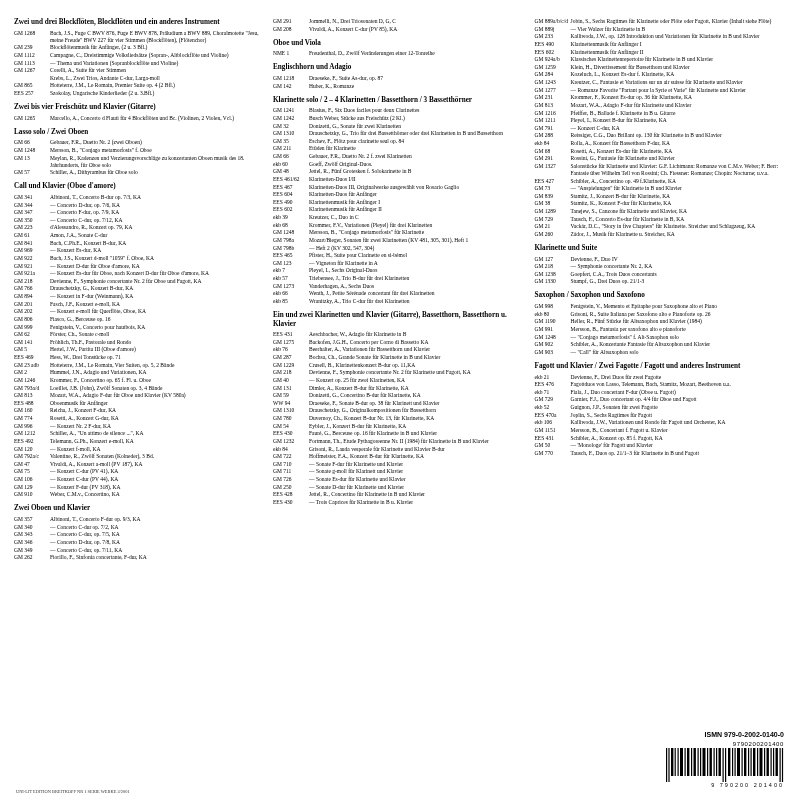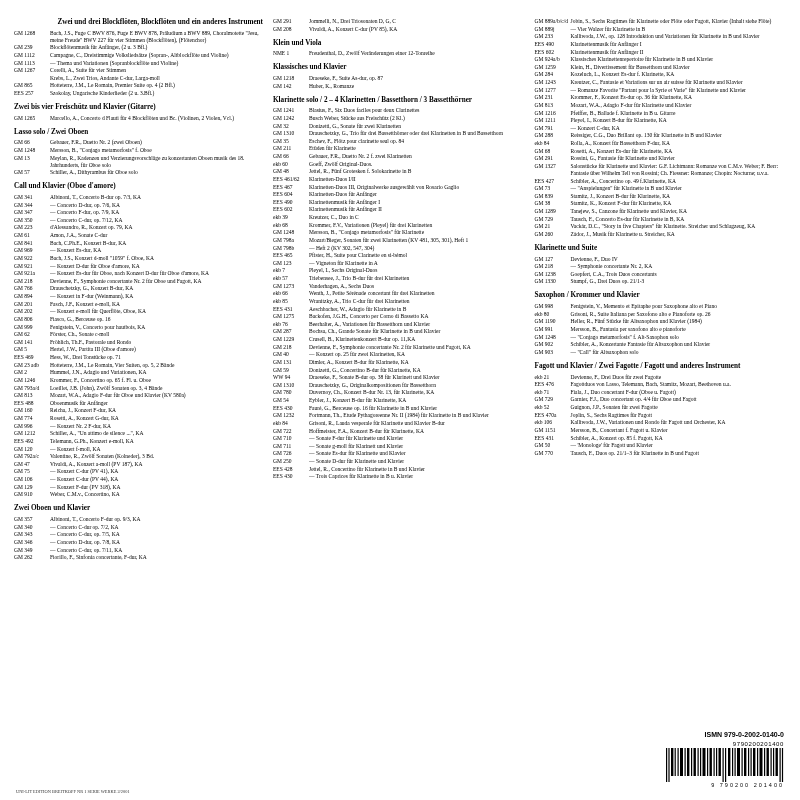--- a/index.html
+++ b/index.html
@@ -2,21 +2,21 @@
 <html><head>
 <meta charset="utf-8">
 <style>
   html,body{margin:0;padding:0;background:#ffffff;}
   body{width:800px;height:800px;font-family:"Liberation Serif",serif;color:#000;}
   .page{position:relative;width:800px;height:800px;box-sizing:border-box;padding:18px 14px 10px 14px;}
   .cols{display:flex;gap:10px;height:752px;}
   .col{width:33.33%;font-size:5.6px;line-height:1.28;}
   .col.c1{width:33%;}
   .sec-head{font-weight:bold;font-size:7.2px;line-height:1.2;margin:6px 0 3px 0;}
-  .sec-head.first{margin-top:0;text-align:right;}
+  .sec-head.first{margin-top:0;}
   .entry{display:flex;margin-bottom:0.6px;}
   .code{width:36px;flex:0 0 36px;font-size:5.5px;}
   .txt{flex:1;font-size:5.5px;}
   .barcode{position:absolute;right:16px;bottom:12px;text-align:right;}
   .bc-num{font-size:6px;letter-spacing:.6px;margin-bottom:1px;font-family:"Liberation Sans",sans-serif;}
   .bc-bars{height:34px;width:118px;display:block;}
   .bc-digits{font-size:5.5px;font-family:"Liberation Sans",sans-serif;letter-spacing:2px;margin-top:0px;}
   .isbn{position:absolute;right:16px;bottom:62px;font-size:7px;font-weight:bold;font-family:"Liberation Sans",sans-serif;}
   .footleft{position:absolute;left:16px;bottom:6px;font-size:4.4px;color:#333;}
 </style>
@@ -270,26 +270,26 @@
       </div>
     <div class="col c2">
         <div class="entry">
           <div class="code">GM 291</div>
           <div class="txt">Jommelli, N., Drei Triosonaten D, G, C</div>
         </div>
         <div class="entry">
           <div class="code">GM 208</div>
           <div class="txt">Vivaldi, A., Konzert C-dur (PV 85), KA</div>
         </div>
-        <div class="sec-head">Klein und Viola</div>
+        <div class="sec-head">Oboe und Viola</div>
         <div class="entry">
           <div class="code">NME 1</div>
           <div class="txt">Freudenthal, D., Zwölf Veränderungen einer 12-Tonreihe</div>
         </div>
-        <div class="sec-head">Klassisches und Klavier</div>
+        <div class="sec-head">Englischhorn und Adagio</div>
         <div class="entry">
           <div class="code">GM 1218</div>
           <div class="txt">Draeseke, F., Suite As-dur, op. 87</div>
         </div>
         <div class="entry">
           <div class="code">GM 142</div>
           <div class="txt">Huber, K., Romanze</div>
         </div>
         <div class="sec-head">Klarinette solo / 2 – 4 Klarinetten / Bassetthorn / 3 Bassetthörner</div>
         <div class="entry">
@@ -389,20 +389,21 @@
           <div class="txt">Vanderhagen, A., Sechs Duos</div>
         </div>
         <div class="entry">
           <div class="code">ekb 66</div>
           <div class="txt">Wenth, J., Petite Sérénade concertant für drei Klarinetten</div>
         </div>
         <div class="entry">
           <div class="code">ekb 85</div>
           <div class="txt">Wranitzky, A., Trio C-dur für drei Klarinetten</div>
         </div>
+        <div class="sec-head">Ein und zwei Klarinetten und Klavier (Gitarre), Bassetthorn, Bassetthorn u. Klavier</div>
         <div class="entry">
           <div class="code">EES 431</div>
           <div class="txt">Aeschbacher, W., Adagio für Klarinette in B</div>
         </div>
         <div class="entry">
           <div class="code">GM 1275</div>
           <div class="txt">Backofen, J.G.H., Concerto per Corno di Bassetto KA</div>
         </div>
         <div class="entry">
           <div class="code">ekb 76</div>
@@ -612,21 +613,21 @@
           <div class="txt">— Symphonie concertante Nr. 2, KA</div>
         </div>
         <div class="entry">
           <div class="code">GM 1238</div>
           <div class="txt">Goepfert, C.A., Trois Duos concertants</div>
         </div>
         <div class="entry">
           <div class="code">GM 1330</div>
           <div class="txt">Stumpf, G., Drei Duos op. 21/1-3</div>
         </div>
-        <div class="sec-head">Saxophon / Krommer und Klavier</div>
+        <div class="sec-head">Saxophon / Saxophon und Saxofono</div>
         <div class="entry">
           <div class="code">GM 998</div>
           <div class="txt">Fenigstein, V., Memento et Epitaphe pour Saxophone alto et Piano</div>
         </div>
         <div class="entry">
           <div class="code">ekb 80</div>
           <div class="txt">Grisoni, R., Suite Italiana per Saxofono alto e Pianoforte op. 26</div>
         </div>
         <div class="entry">
           <div class="code">GM 1190</div>

